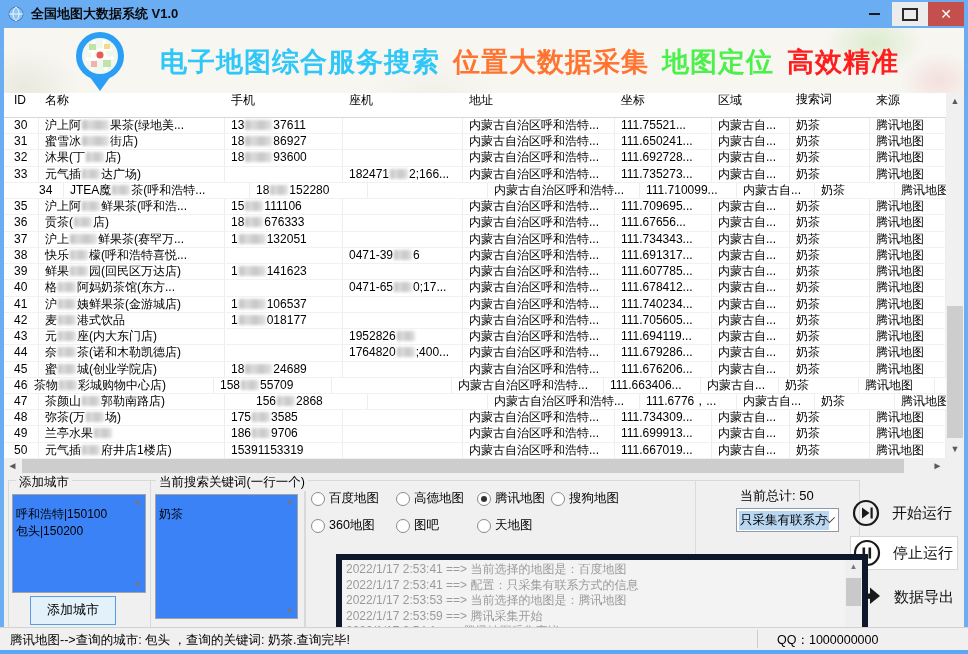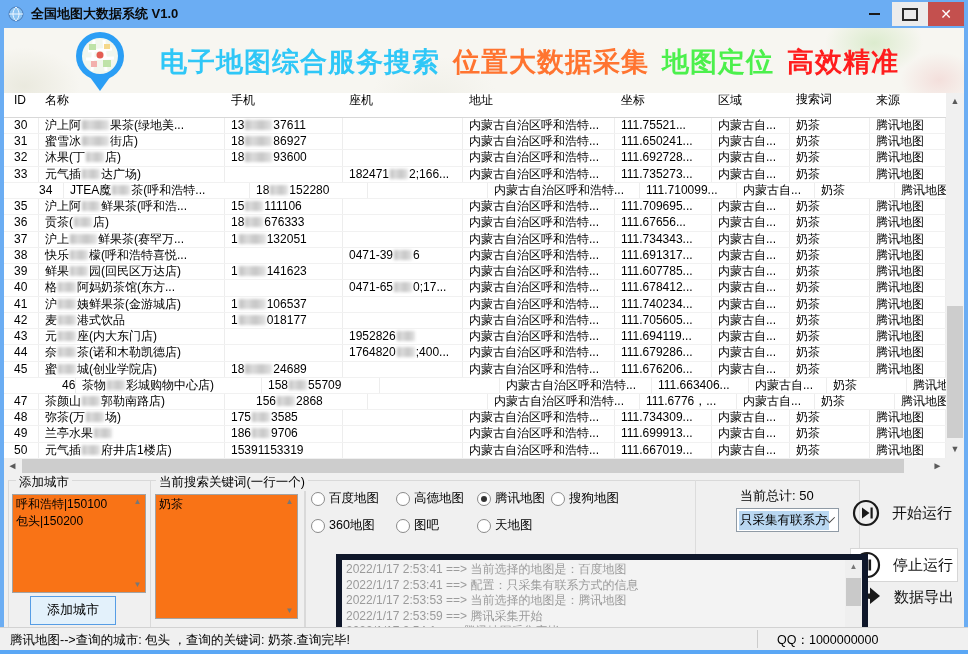--- a/index.html
+++ b/index.html
@@ -49,23 +49,23 @@
   .vthumb{position:absolute;left:1px;top:213px;width:16px;height:132px;background:#cdcdcd;}
   .hscroll{position:absolute;left:4px;top:458px;width:942px;height:16px;background:#f0f0f0;z-index:11;}
   .hscroll .arr{position:absolute;top:0;width:17px;height:16px;color:#5a5a5a;font-size:10px;text-align:center;line-height:15px;}
   .hscroll .arr.right{right:0;}
   .hthumb{position:absolute;left:18px;top:1px;width:882px;height:14px;background:#cdcdcd;}
   .scorner{position:absolute;left:946px;top:458px;width:18px;height:16px;background:#f0f0f0;z-index:11;}
   
   .panel{position:absolute;left:4px;top:474px;width:960px;height:153px;background:#f0f0f0;z-index:10;}
   .gbox{position:absolute;border:1px solid #d9d9d9;}
   .glabel{position:absolute;font-size:12.5px;color:#000;background:#f0f0f0;padding:0 3px;z-index:3;}
-  textarea{position:absolute;box-sizing:border-box;border:1px solid #a3a3a3;background:#f97316;
+  textarea{position:absolute;box-sizing:border-box;border:1px solid #a3a3a3;background:#3b82f6;
            font-family:"Liberation Sans","DejaVu Sans",sans-serif;font-size:12px;resize:none;
-           padding:1px 3px;outline:none;overflow:hidden;}
+           padding:11px 3px;outline:none;overflow:hidden;}
   .ta-arr{position:absolute;width:13px;height:12px;color:#777;font-size:8px;text-align:center;line-height:12px;z-index:4;}
   .btn-add{position:absolute;left:26px;top:122px;width:84px;height:27px;background:#e3f1fb;
            border:1px solid #569de5;font-size:13px;color:#000;text-align:center;line-height:25px;cursor:pointer;}
   .vdiv{position:absolute;left:691px;top:6px;width:1px;height:146px;background:#dcdcdc;}
   .radio-item{position:absolute;display:flex;align-items:center;font-size:12.5px;color:#000;cursor:pointer;}
   .radio{width:12px;height:12px;border:1px solid #8a8a8a;border-radius:50%;background:#fff;margin-right:4px;position:relative;flex-shrink:0;}
   .radio.sel::after{content:'';position:absolute;left:3px;top:3px;width:6px;height:6px;border-radius:50%;background:#333;}
   .totals{position:absolute;left:736px;top:13px;font-size:13px;color:#000;}
   .dropdown{position:absolute;left:732px;top:34px;width:101px;height:22px;background:#fff;border:1px solid #8f9aa5;
             display:flex;align-items:center;overflow:hidden;cursor:pointer;}
@@ -75,21 +75,21 @@
   .logbox{position:absolute;left:332px;top:80px;width:520px;height:84px;border:6px solid #0f172a;background:#f3f3f3;
           overflow:hidden;z-index:2;}
   .loglines{position:absolute;left:4px;top:2px;right:20px;color:#9b9b9b;font-size:12px;line-height:15.6px;white-space:nowrap;}
   .logscroll{position:absolute;right:0;top:0;width:17px;height:82px;background:#efefef;}
   .logscroll .arr{position:absolute;left:0;width:17px;height:14px;color:#777;font-size:8px;text-align:center;line-height:14px;}
   .logscroll .arr.down{bottom:0;}
   .logthumb{position:absolute;left:1px;top:18px;width:15px;height:28px;background:#c9c9c9;}
   .sidebtn{position:absolute;display:flex;align-items:center;cursor:pointer;background:transparent;border:none;}
   .sidebtn .lbl{font-size:15px;color:#111;margin-left:12px;}
   .btn-start{left:848px;top:22px;width:106px;height:34px;}
-  .btn-stop{left:846px;top:74px;width:108px;height:34px;background:#fff;border:1px solid #d6d6d6;padding-left:2px;box-sizing:border-box;}
+  .btn-stop{left:846px;top:62px;width:108px;height:34px;background:#fff;border:1px solid #d6d6d6;padding-left:2px;box-sizing:border-box;}
   .btn-export{left:848px;top:106px;width:106px;height:34px;}
   
   .statusbar{position:absolute;left:0;top:627px;width:968px;height:22px;background:#f0f0f0;border-top:1px solid #d2d2d2;z-index:45;}
   .statustext{position:absolute;left:10px;top:4px;font-size:12.5px;color:#000;white-space:nowrap;}
   .statusdiv{position:absolute;left:757px;top:2px;width:1px;height:18px;background:#cccccc;}
   .qqtext{position:absolute;left:777px;top:4px;font-size:12.5px;color:#000;}
 </style>
 </head>
 <body>
 
@@ -308,21 +308,21 @@
         <div class="cell" style="width: 186px;">蜜<span class="blur" style="width: 18px;"></span>城(创业学院店)</div>
         <div class="cell" style="width: 118px;">18<span class="blur" style="width: 27px;"></span>24689</div>
         <div class="cell" style="width: 120px;"></div>
         <div class="cell" style="width: 152px;">内蒙古自治区呼和浩特...</div>
         <div class="cell" style="width: 97px;">111.676206...</div>
         <div class="cell" style="width: 78px;">内蒙古自...</div>
         <div class="cell" style="width: 80px;">奶茶</div>
         <div class="cell" style="width: 76px;">腾讯地图</div>
       </div>
       <div class="trow">
-        <div class="cell idcell" style="width: 24px; margin-left: 48px;">46</div>
+        <div class="cell idcell" style="width: 24px;">46</div>
         <div class="cell" style="width: 186px;">茶物<span class="blur" style="width: 18px;"></span>彩城购物中心店)</div>
         <div class="cell" style="width: 118px;">158<span class="blur" style="width: 18px;"></span>55709</div>
         <div class="cell" style="width: 120px;"></div>
         <div class="cell" style="width: 152px;">内蒙古自治区呼和浩特...</div>
         <div class="cell" style="width: 97px;">111.663406...</div>
         <div class="cell" style="width: 78px;">内蒙古自...</div>
         <div class="cell" style="width: 80px;">奶茶</div>
         <div class="cell" style="width: 76px;">腾讯地图</div>
       </div>
       <div class="trow">

